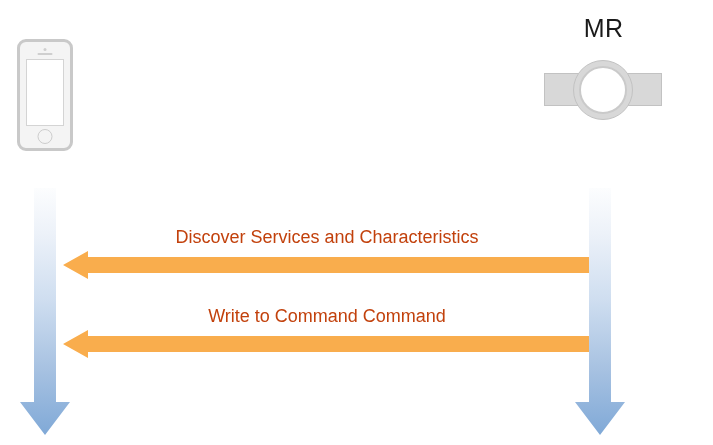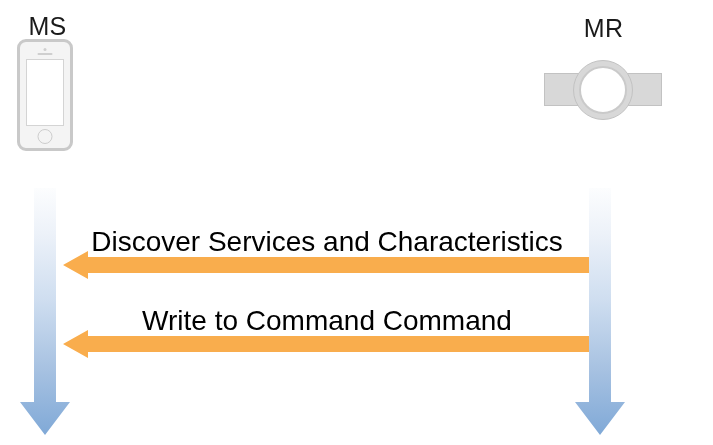--- a/index.html
+++ b/index.html
@@ -164,43 +164,42 @@
     width: 530px;
     height: 34px;
   }
   #message-1 { top: 248px; }
   #message-2 { top: 327px; }
   .message svg { display: block; }
 
   .message-label {
     position: absolute;
     font-family: "Liberation Sans", sans-serif;
-    font-size: 28px;
-    color: #000000;
+    font-size: 18px;
+    color: #c2410c;
     text-align: center;
     white-space: nowrap;
     line-height: 1;
   }
   #message-label-1 {
     left: 63px;
     top: 228px;
     width: 528px;
   }
   #message-label-2 {
     left: 63px;
     top: 307px;
     width: 528px;
   }
 </style>
 </head>
 <body>
 
 <div id="canvas">
 
-  <div class="participant-label" id="label-ms">MS</div>
 
   <div id="phone-icon">
     <div class="phone-body">
       <div class="phone-camera"></div>
       <div class="phone-speaker"></div>
       <div class="phone-screen"></div>
       <div class="phone-home"></div>
     </div>
   </div>
 

